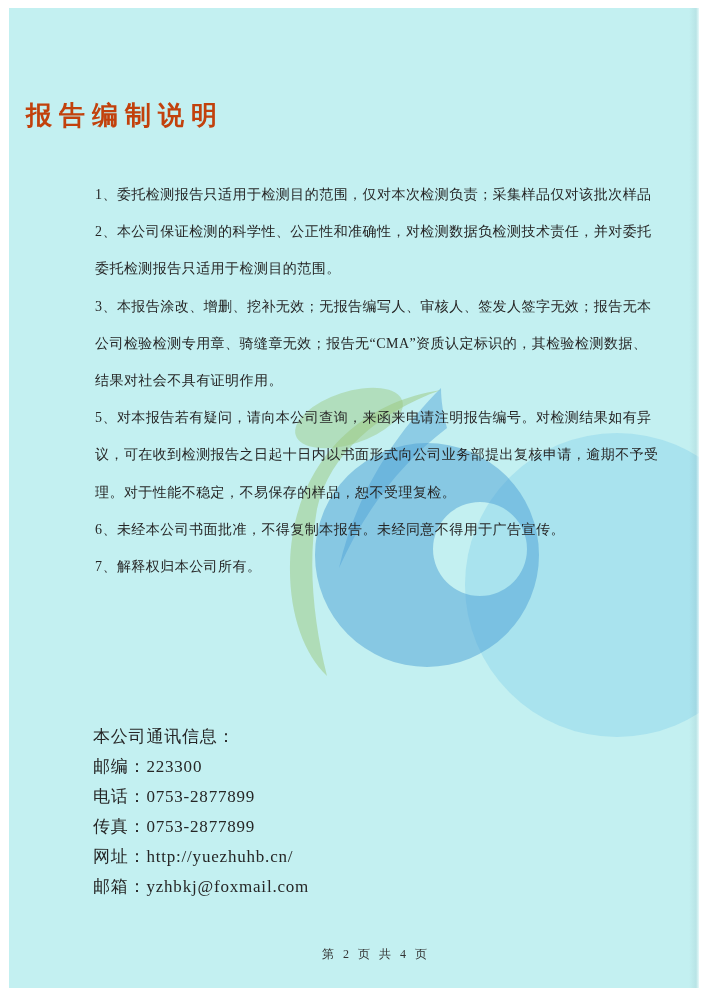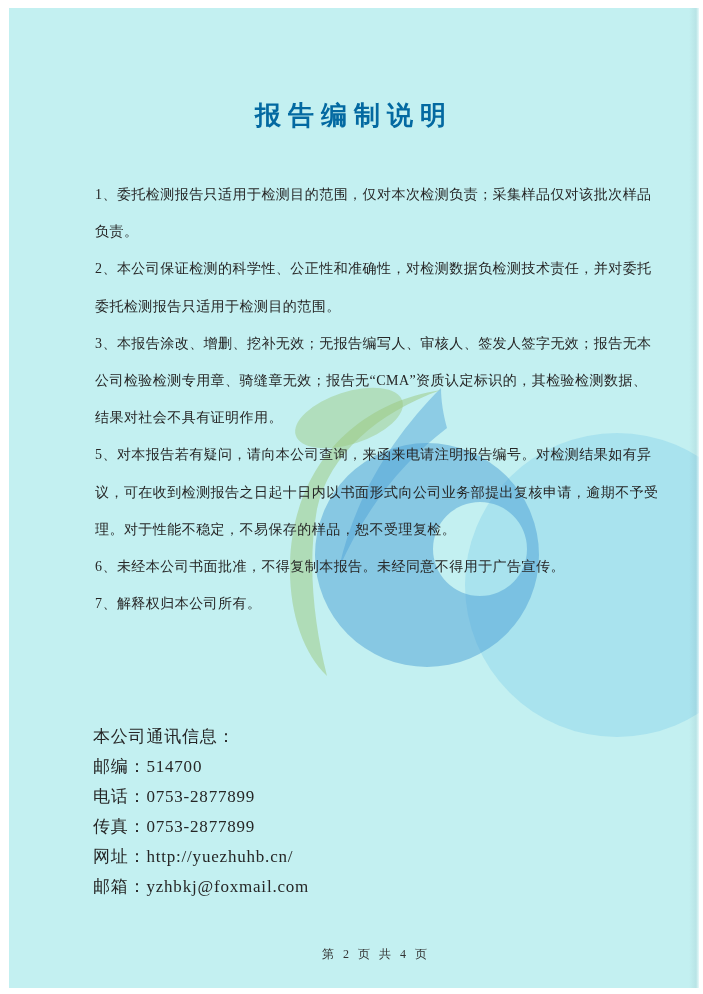--- a/index.html
+++ b/index.html
@@ -25,26 +25,26 @@
   }
   .watermark{
     position:absolute;
     left:268px;top:362px;
     width:460px;height:420px;
     pointer-events:none;
   }
   .title{
     position:absolute;
     top:90px;left:0;right:0;
-    text-align:center;
     font-size:26px;
     font-weight:bold;
     letter-spacing:7px;
-    color:#0369a1;
+    color:#c2410c;
     white-space:nowrap;
+    padding-left:17px;
   }
   .paragraphs{
     position:absolute;
     top:168px;left:86px;right:50px;
   }
   .p-line{
     height:37.2px;
     line-height:37.2px;
     font-size:14px;
     letter-spacing:0.45px;
@@ -90,36 +90,35 @@
 
     <path d="M 164,20 C 72,34 15,104 13,194 C 12,244 27,284 50,306 C 37,254 30,194 40,139 C 52,84 102,42 164,20 Z" opacity="0.50" fill="#9cc77e"></path>
 
     <ellipse cx="72" cy="48" rx="56" ry="26" transform="rotate(-18 72 48)" opacity="0.45" fill="#9cc77e"></ellipse>
   </svg>
 
   <div class="title">报告编制说明</div>
 
   <div class="paragraphs">
     <div class="p-line">1、委托检测报告只适用于检测目的范围，仅对本次检测负责；采集样品仅对该批次样品</div>
-    <div class="p-line">负责。</div>
     <div class="p-line">2、本公司保证检测的科学性、公正性和准确性，对检测数据负检测技术责任，并对委托</div>
     <div class="p-line">委托检测报告只适用于检测目的范围。</div>
     <div class="p-line">3、本报告涂改、增删、挖补无效；无报告编写人、审核人、签发人签字无效；报告无本</div>
     <div class="p-line">公司检验检测专用章、骑缝章无效；报告无“CMA”资质认定标识的，其检验检测数据、</div>
     <div class="p-line">结果对社会不具有证明作用。</div>
     <div class="p-line">5、对本报告若有疑问，请向本公司查询，来函来电请注明报告编号。对检测结果如有异</div>
     <div class="p-line">议，可在收到检测报告之日起十日内以书面形式向公司业务部提出复核申请，逾期不予受</div>
     <div class="p-line">理。对于性能不稳定，不易保存的样品，恕不受理复检。</div>
     <div class="p-line">6、未经本公司书面批准，不得复制本报告。未经同意不得用于广告宣传。</div>
     <div class="p-line">7、解释权归本公司所有。</div>
   </div>
 
   <div class="contact">
     <div class="c-line">本公司通讯信息：</div>
-    <div class="c-line">邮编：514700</div>
+    <div class="c-line">邮编：223300</div>
     <div class="c-line">电话：0753-2877899</div>
     <div class="c-line">传真：0753-2877899</div>
     <div class="c-line">网址：http://yuezhuhb.cn/</div>
     <div class="c-line">邮箱：yzhbkj@foxmail.com</div>
   </div>
 
   <div class="footer">第 2 页 共 4 页</div>
 
   <div class="edge-shade"></div>
 </div>

